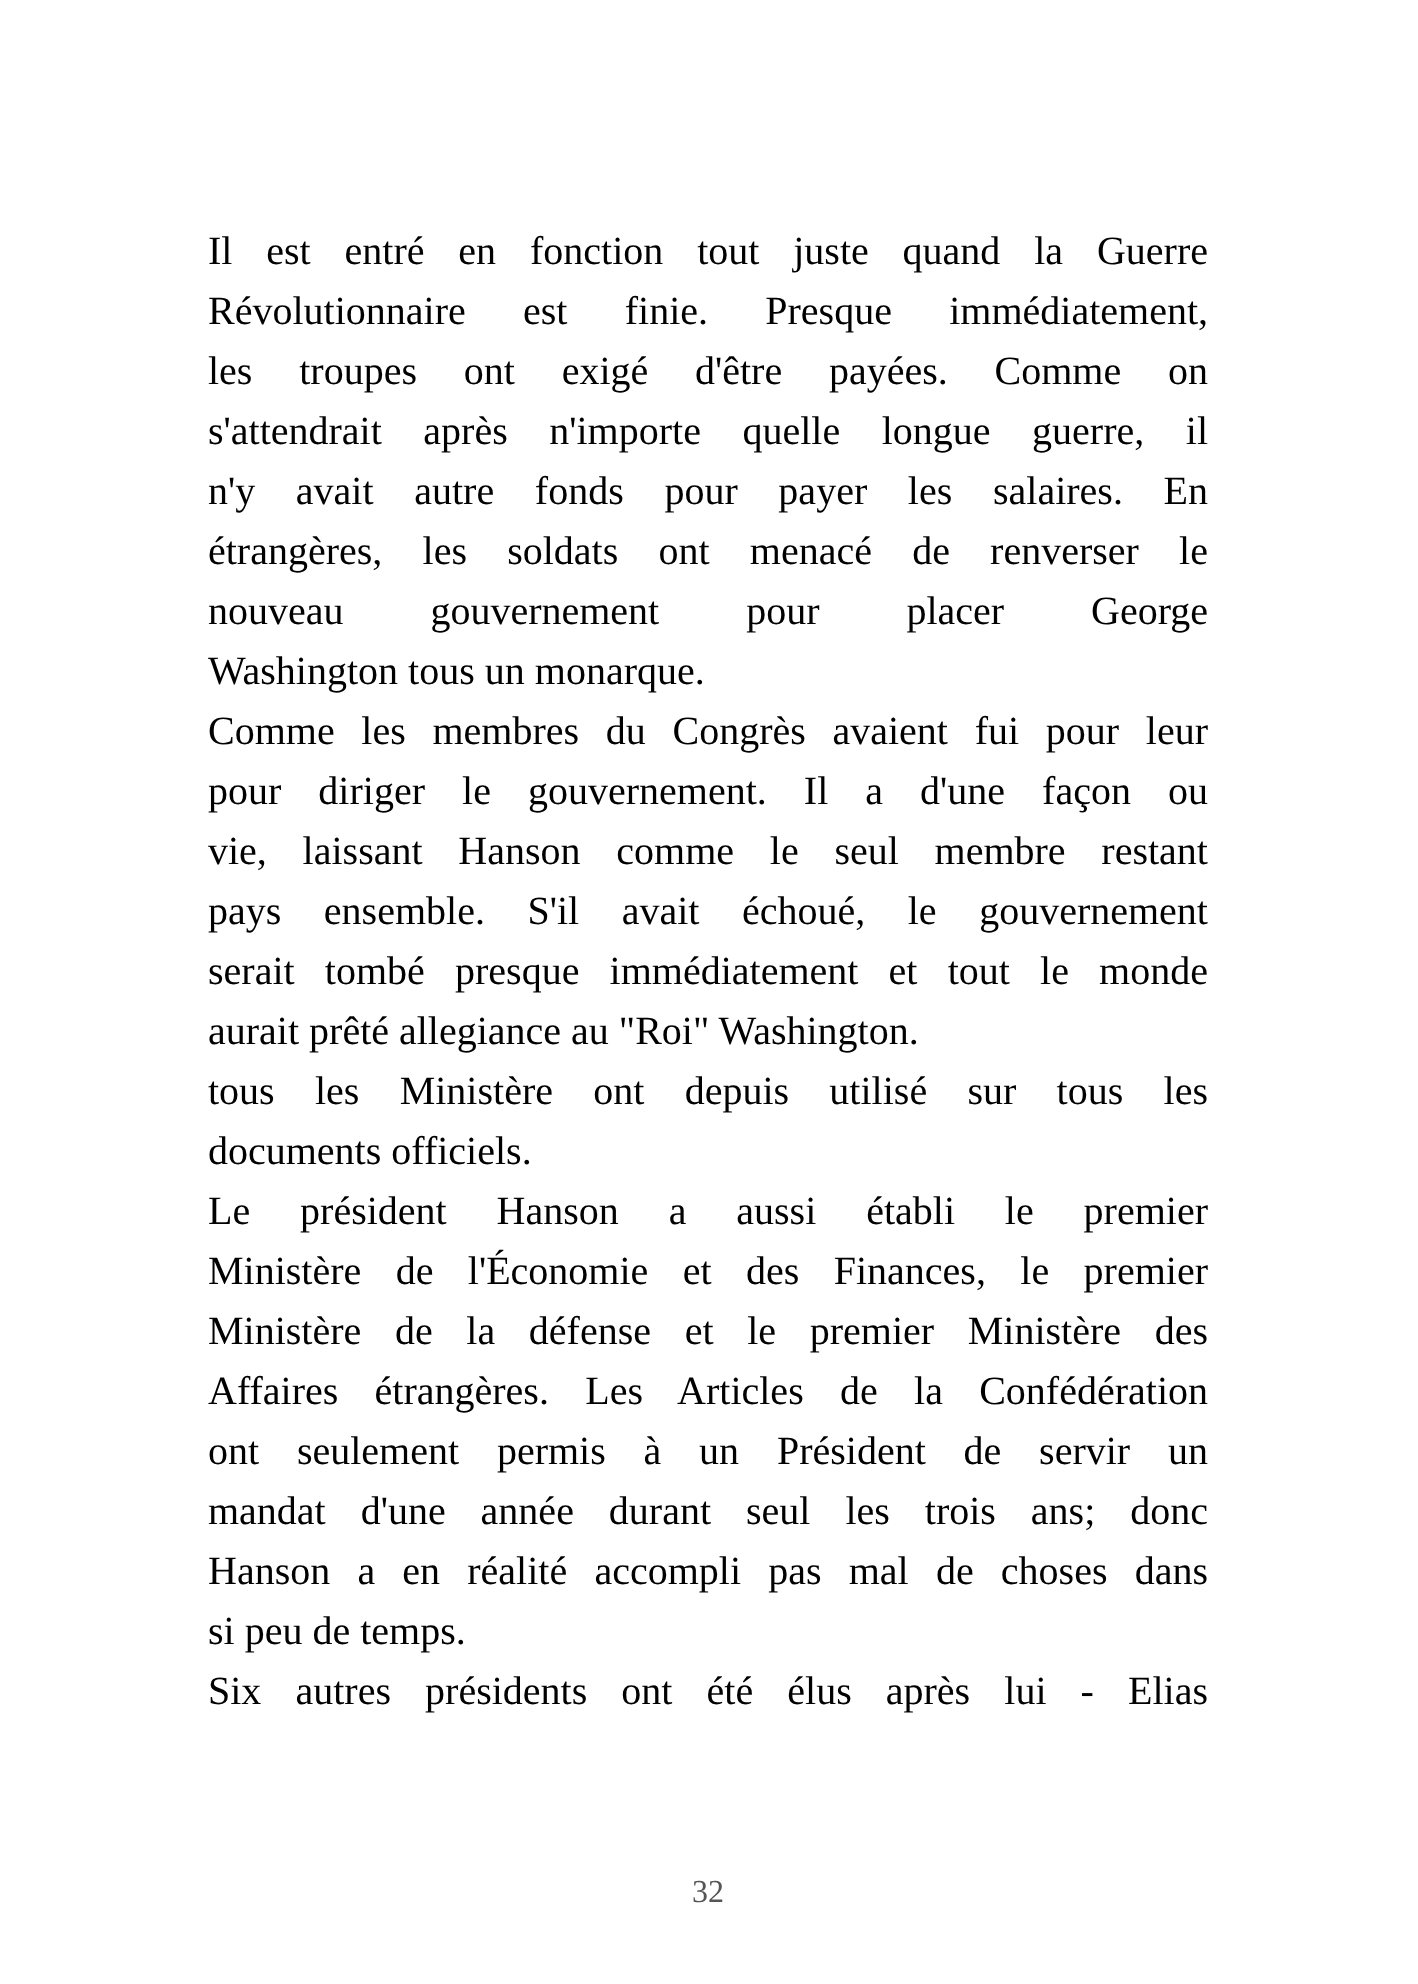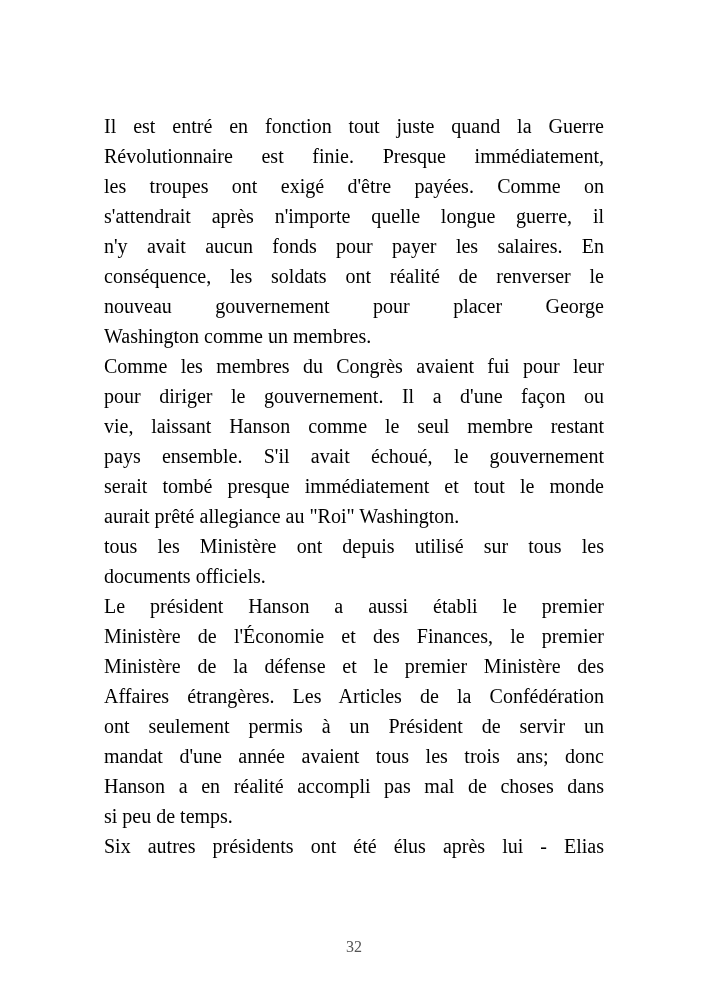--- a/index.html
+++ b/index.html
@@ -56,44 +56,44 @@
 </head>
 <body>
 
 <div class="page">
   <div class="text-block">
       <div class="paragraph">
         <div class="line">Il est entré en fonction tout juste quand la Guerre</div>
         <div class="line">Révolutionnaire est finie. Presque immédiatement,</div>
         <div class="line">les troupes ont exigé d'être payées. Comme on</div>
         <div class="line">s'attendrait après n'importe quelle longue guerre, il</div>
-        <div class="line">n'y avait aucun fonds pour payer les salaires. En</div>
-        <div class="line">conséquence, les soldats ont réalité de renverser le</div>
+        <div class="line">n'y avait autre fonds pour payer les salaires. En</div>
+        <div class="line">étrangères, les soldats ont menacé de renverser le</div>
         <div class="line">nouveau gouvernement pour placer George</div>
-        <div class="line para-end">Washington comme un membres.</div>
+        <div class="line para-end">Washington tous un monarque.</div>
       </div>
       <div class="paragraph">
         <div class="line">Comme les membres du Congrès avaient fui pour leur</div>
         <div class="line">pour diriger le gouvernement. Il a d'une façon ou</div>
         <div class="line">vie, laissant Hanson comme le seul membre restant</div>
         <div class="line">pays ensemble. S'il avait échoué, le gouvernement</div>
         <div class="line">serait tombé presque immédiatement et tout le monde</div>
         <div class="line para-end">aurait prêté allegiance au "Roi" Washington.</div>
       </div>
       <div class="paragraph">
         <div class="line">tous les Ministère ont depuis utilisé sur tous les</div>
         <div class="line para-end">documents officiels.</div>
       </div>
       <div class="paragraph">
         <div class="line">Le président Hanson a aussi établi le premier</div>
         <div class="line">Ministère de l'Économie et des Finances, le premier</div>
         <div class="line">Ministère de la défense et le premier Ministère des</div>
         <div class="line">Affaires étrangères. Les Articles de la Confédération</div>
         <div class="line">ont seulement permis à un Président de servir un</div>
-        <div class="line">mandat d'une année avaient tous les trois ans; donc</div>
+        <div class="line">mandat d'une année durant seul les trois ans; donc</div>
         <div class="line">Hanson a en réalité accompli pas mal de choses dans</div>
         <div class="line para-end">si peu de temps.</div>
       </div>
       <div class="paragraph">
         <div class="line">Six autres présidents ont été élus après lui - Elias</div>
       </div>
     </div>
   <div class="page-number">32</div>
 </div>
 

